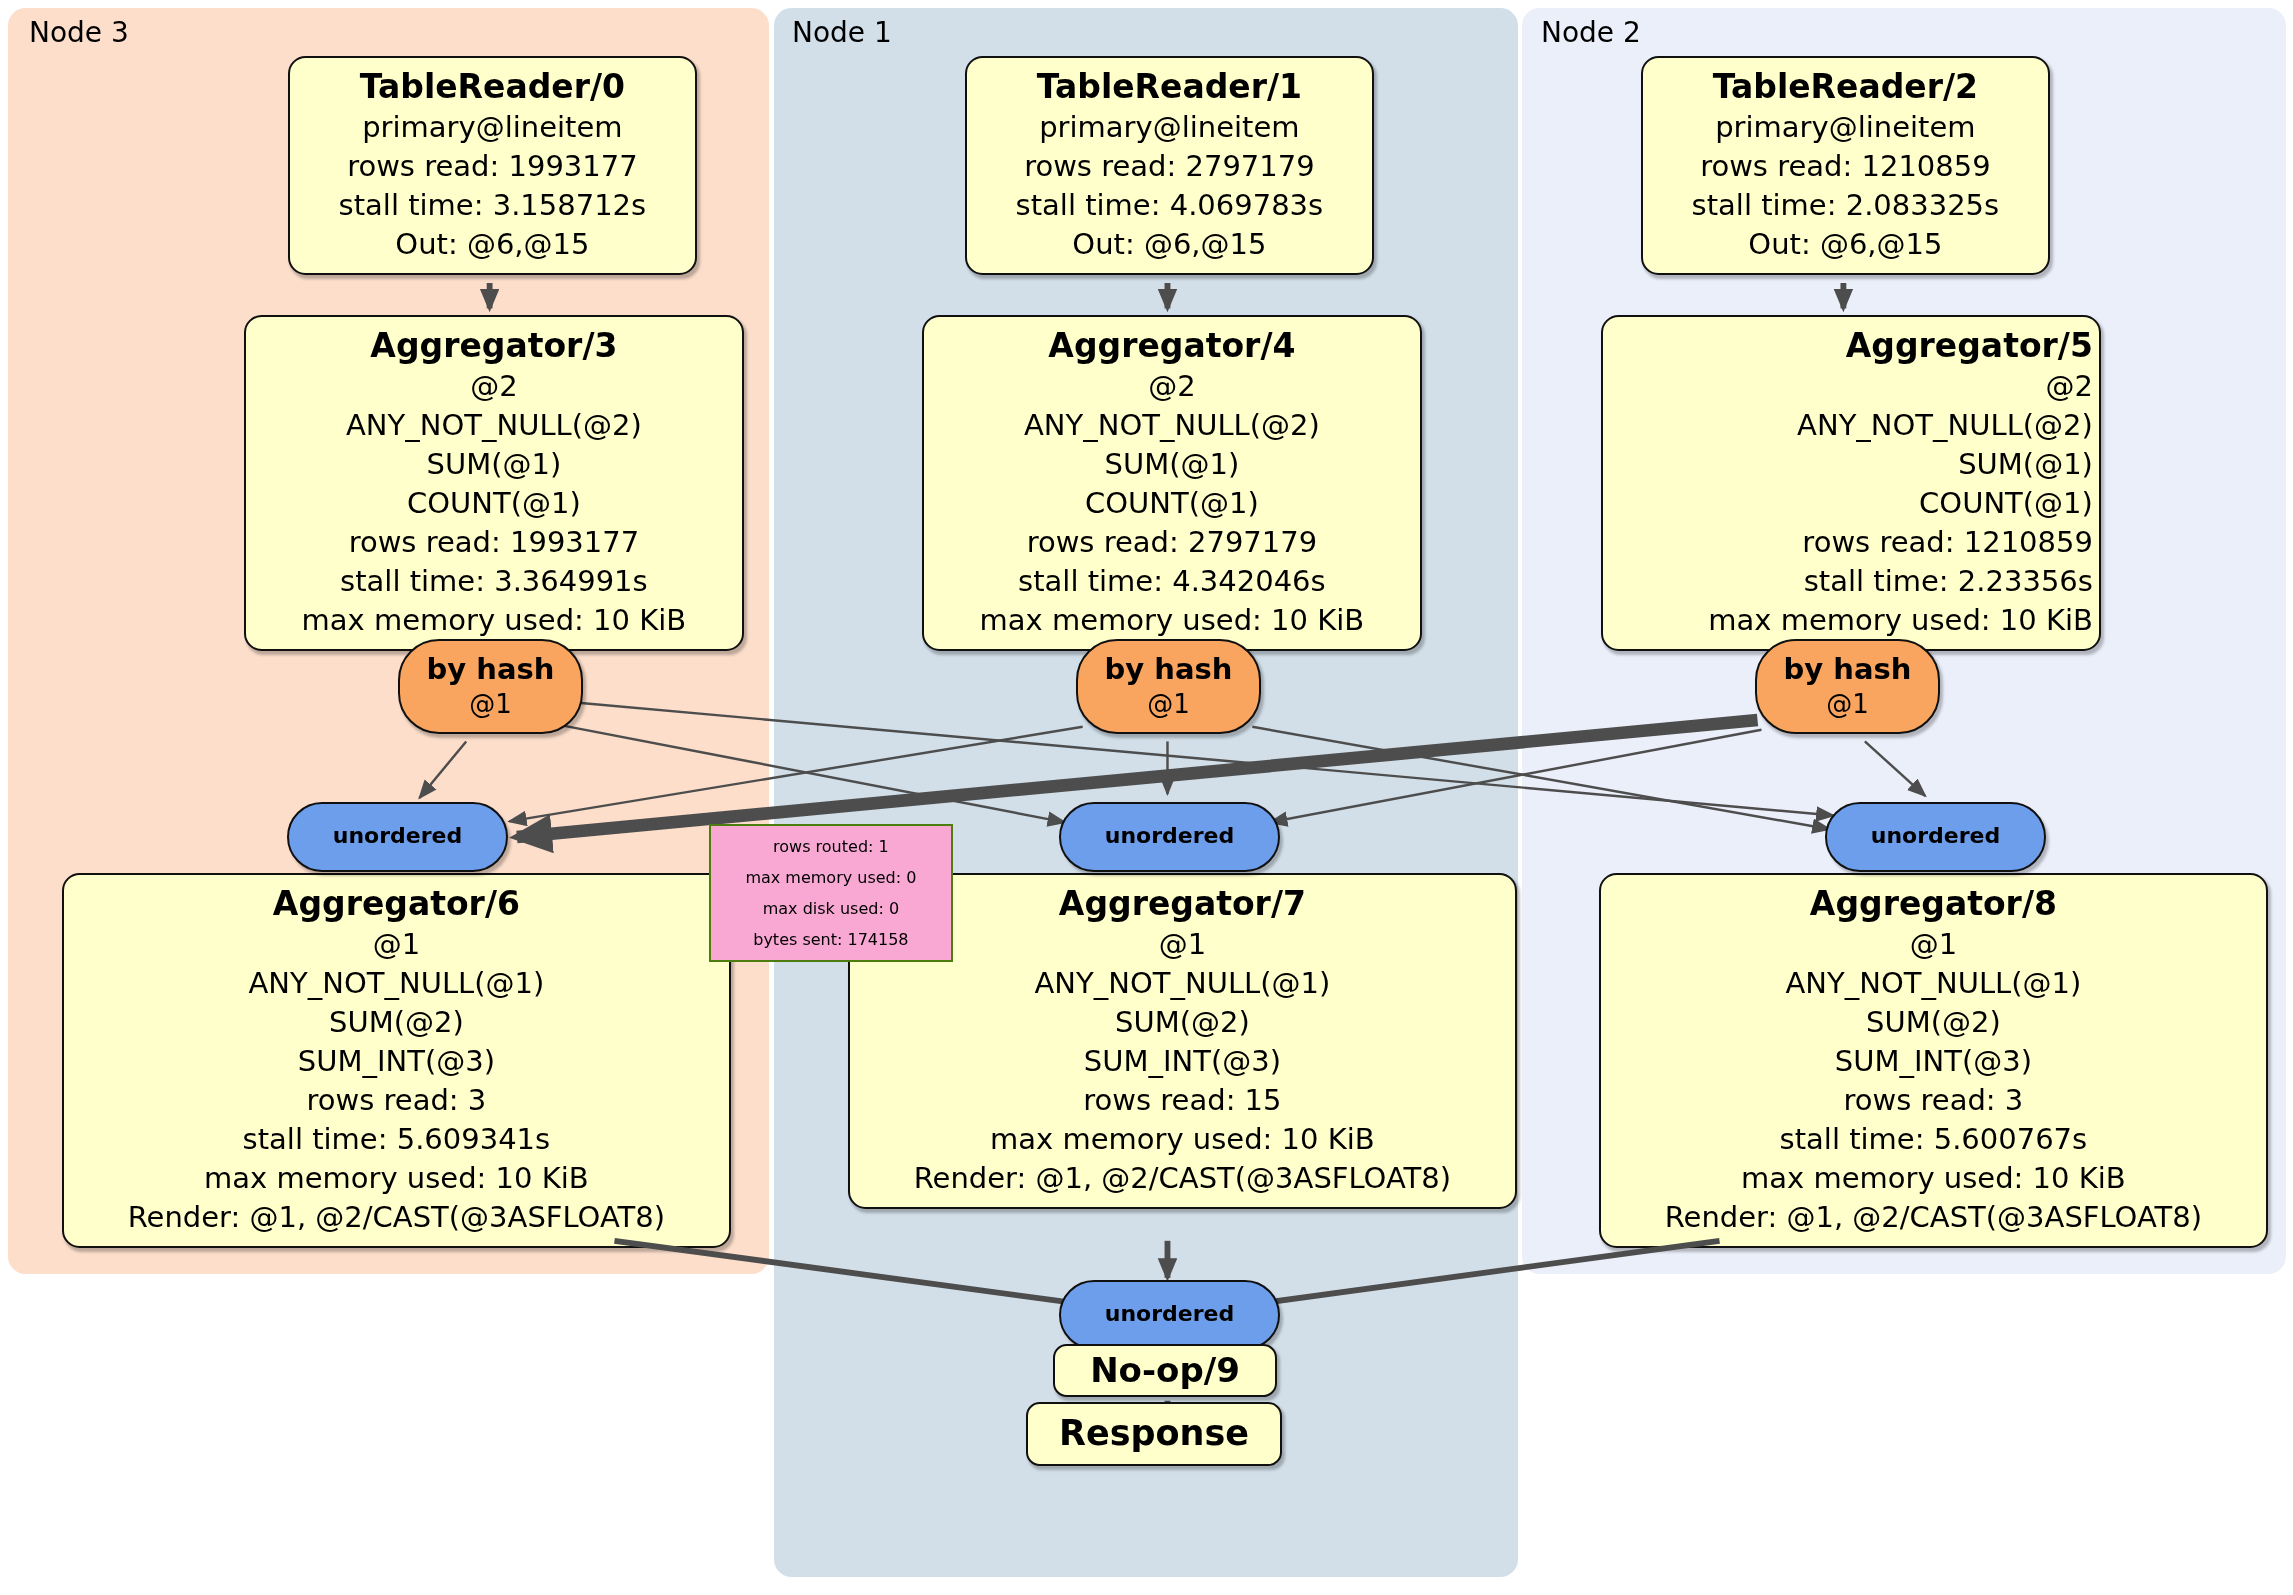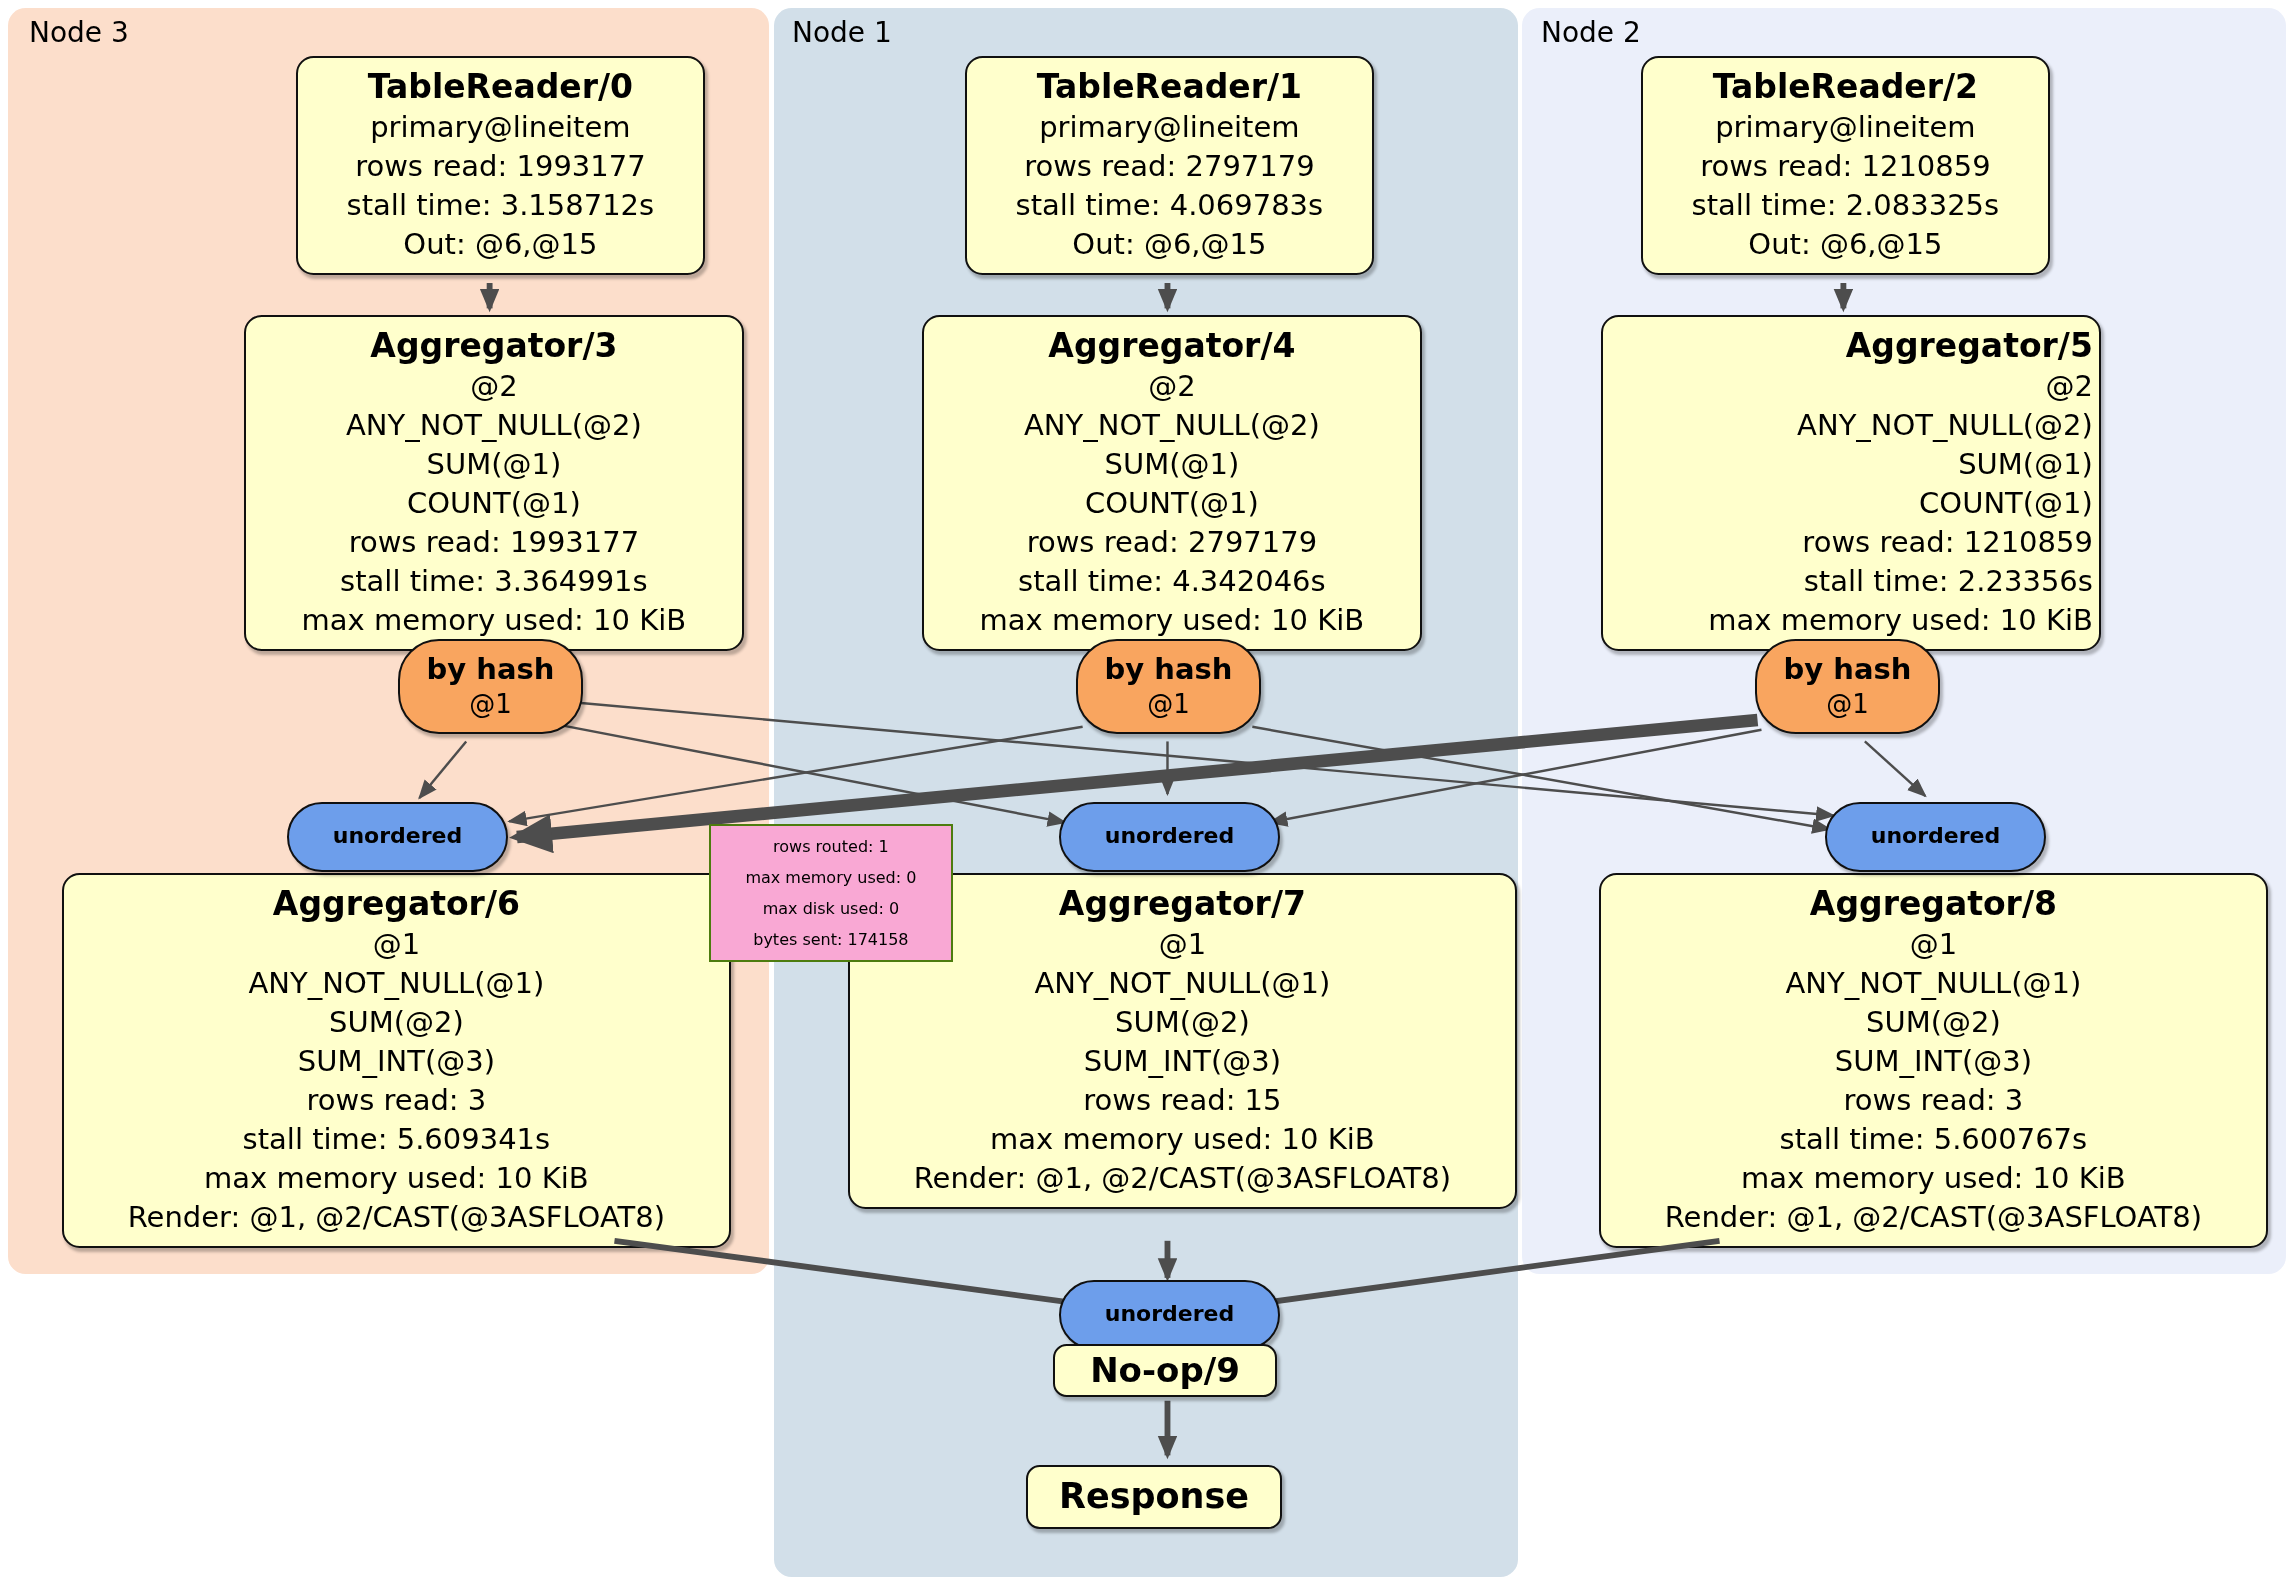--- a/index.html
+++ b/index.html
@@ -43,21 +43,21 @@
 <div id="canvas">
 
   <div class="region" style="left:7.8px;top:7.8px;width:761px;height:1266px;background:#fcdecb;"></div>
   <div class="region" style="left:774px;top:7.8px;width:744px;height:1569px;background:#d2dfe9;"></div>
   <div class="region" style="left:1522px;top:7.8px;width:764px;height:1266px;background:#ebeffa;"></div>
 
   <div class="region-label" style="left:29px;top:15.6px;">Node 3</div>
   <div class="region-label" style="left:792px;top:15.6px;">Node 1</div>
   <div class="region-label" style="left:1541px;top:15.6px;">Node 2</div>
 
-  <div class="box" style="left:296px;top:56px;width:393px;">
+  <div class="box" style="left:288px;top:56px;width:393px;">
     <div class="title">TableReader/0</div>
     <div class="line">primary@lineitem</div>
     <div class="line">rows read: 1993177</div>
     <div class="line">stall time: 3.158712s</div>
     <div class="line">Out: @6,@15</div>
   </div>
   <div class="box" style="left:965px;top:56px;width:393px;">
     <div class="title">TableReader/1</div>
     <div class="line">primary@lineitem</div>
     <div class="line">rows read: 2797179</div>
@@ -182,21 +182,21 @@
     <div class="router-label">by hash</div>
     <div class="router-detail">@1</div>
   </div>
 
   <div class="sync" style="left:287px;top:802px;">unordered</div>
   <div class="sync" style="left:1059px;top:802px;">unordered</div>
   <div class="sync" style="left:1825px;top:802px;">unordered</div>
   <div class="sync" style="left:1059px;top:1280px;">unordered</div>
 
   <div class="plain-box" style="left:1053px;top:1344px;width:220px;height:49px;font-size:34px;line-height:49px;">No-op/9</div>
-  <div class="plain-box" style="left:1026px;top:1465px;width:252px;height:60px;font-size:35px;line-height:59px;">Response</div>
+  <div class="plain-box" style="left:1026px;top:1402px;width:252px;height:60px;font-size:35px;line-height:59px;">Response</div>
 
   <div class="tooltip">
     <div>rows routed: 1</div>
     <div>max memory used: 0</div>
     <div>max disk used: 0</div>
     <div>bytes sent: 174158</div>
   </div>
 
 </div>
 

